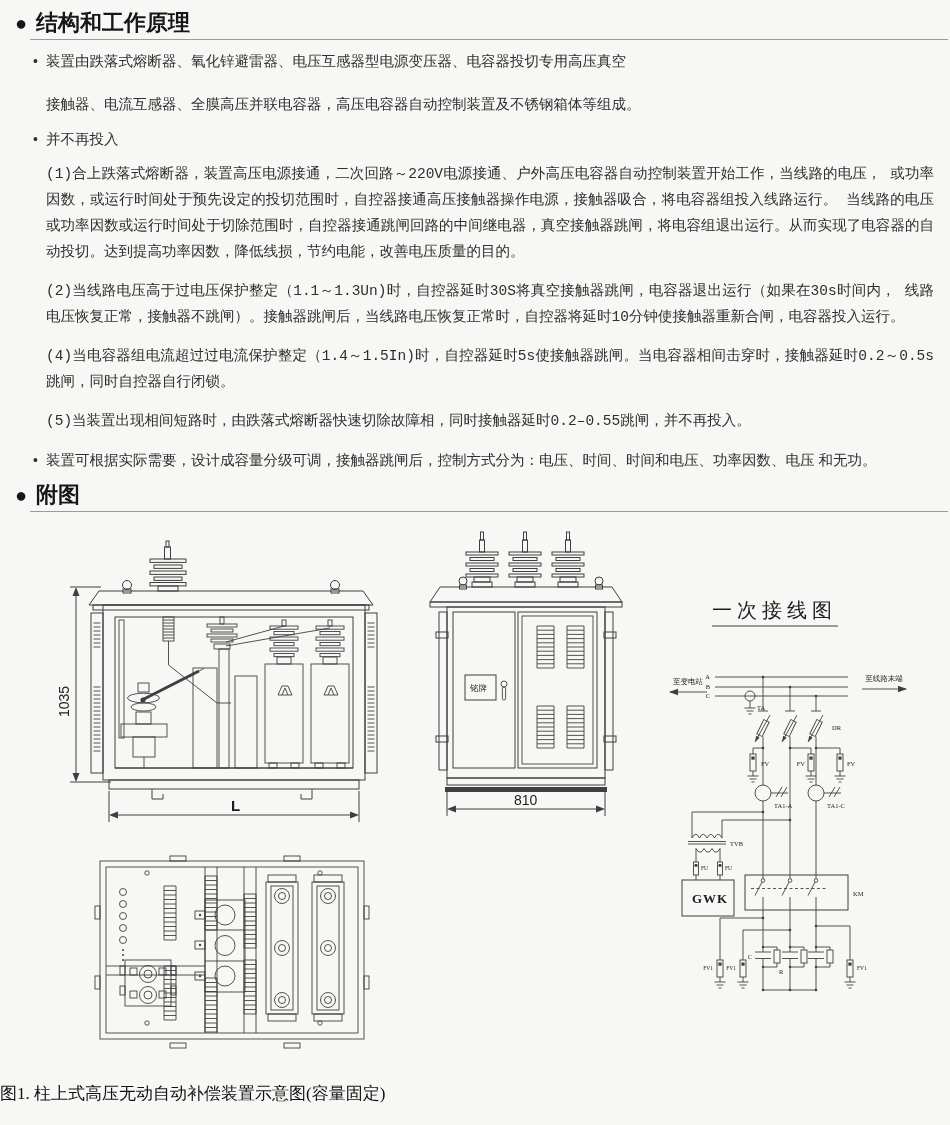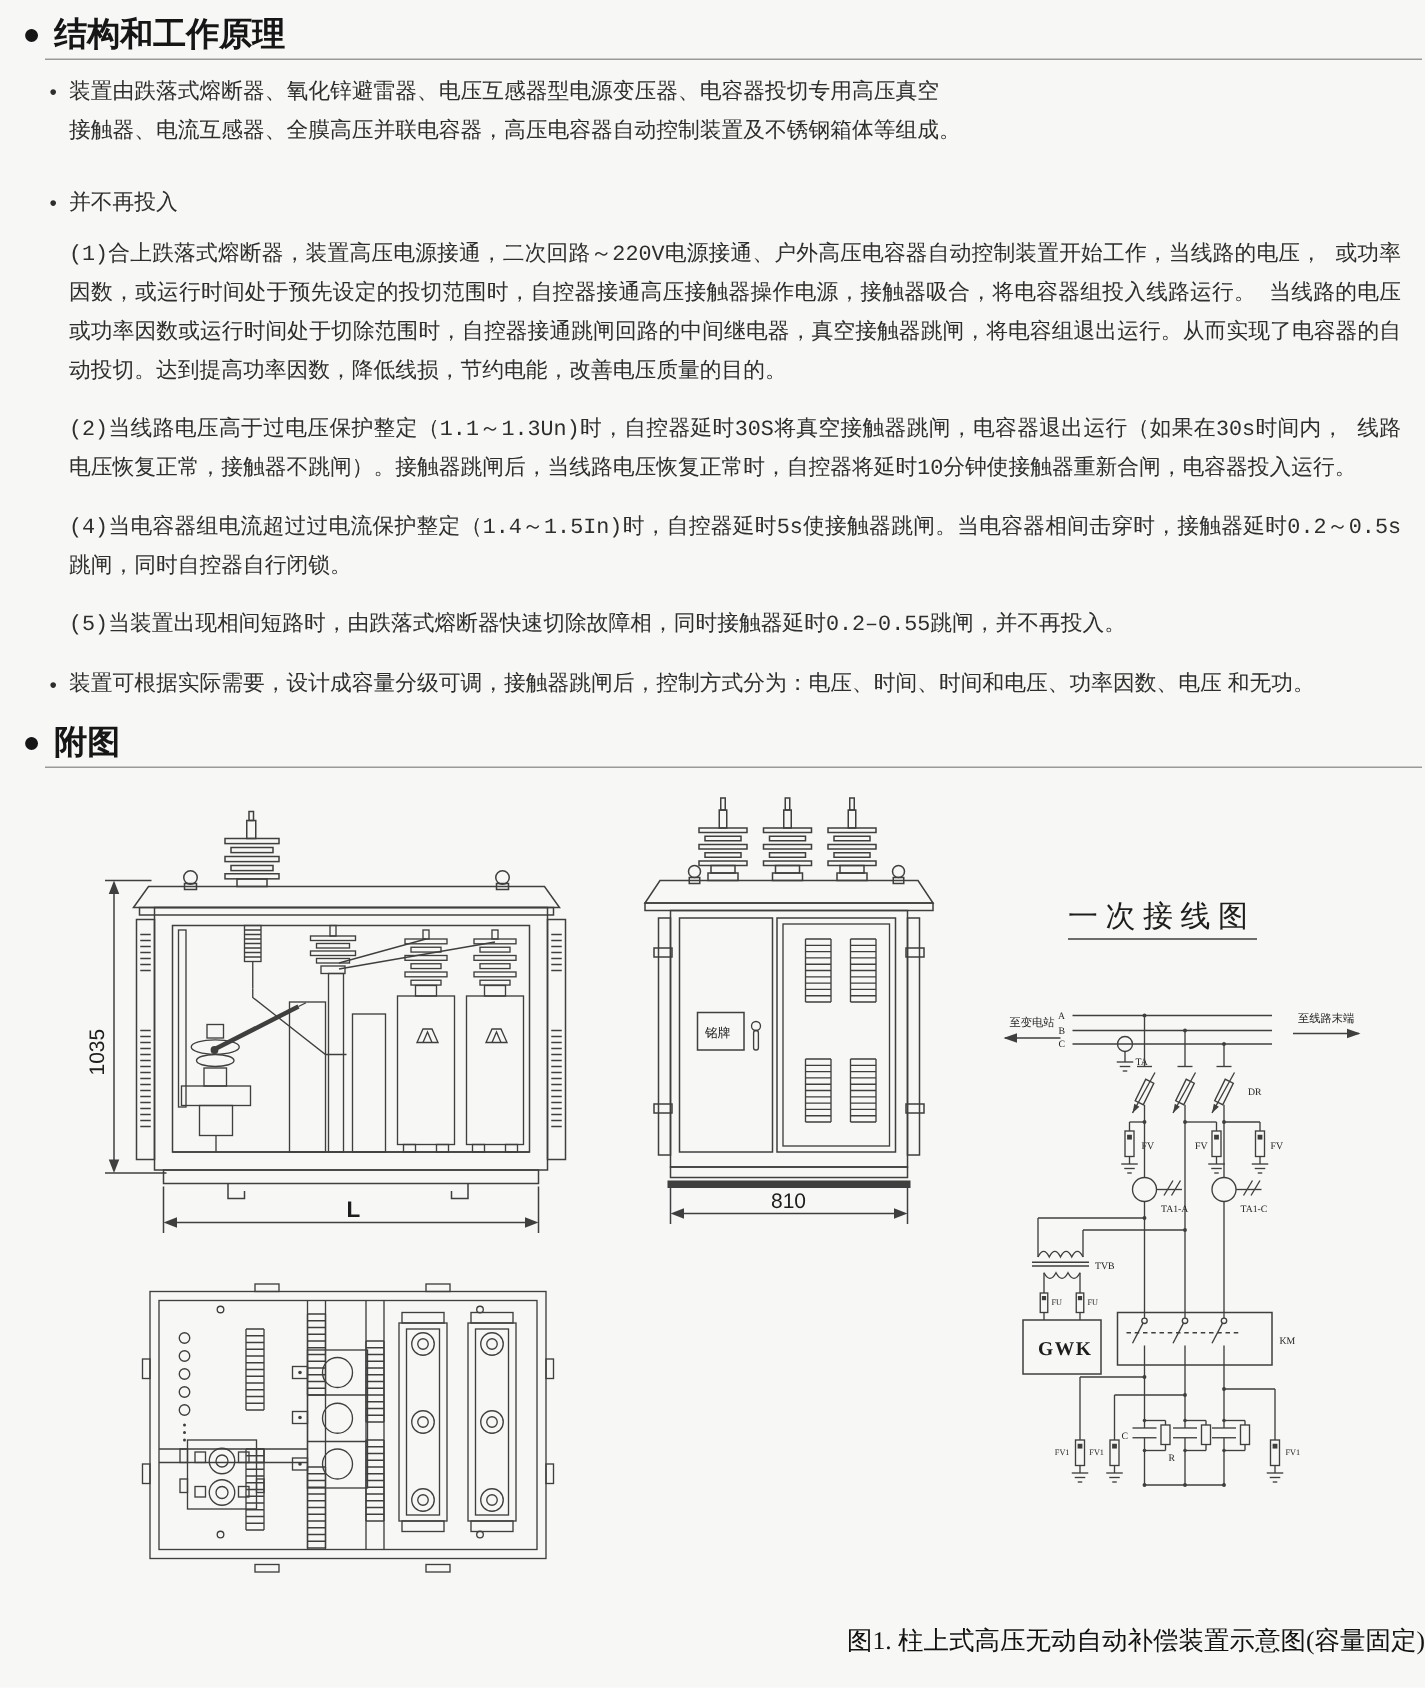--- a/index.html
+++ b/index.html
@@ -6,25 +6,25 @@
   .page{position:relative;width:950px;height:1125px;background:#f7f7f5;overflow:hidden;
         font-family:"Liberation Sans",sans-serif;color:#2e2e2e;}
   .sec-head{position:absolute;left:15px;display:flex;align-items:center;gap:9px;
             font-weight:bold;font-size:22px;color:#161616;}
   .sec-head .dot{font-size:20px;line-height:1;}
   .rule{position:absolute;left:30px;right:2px;height:1px;background:#9a9a9a;}
   .textblock{position:absolute;left:33px;right:16px;top:48px;font-size:14.5px;line-height:26px;text-align:justify;}
   .brow{display:flex;}
   .bmark{width:13px;flex:0 0 13px;font-size:14px;}
   .btext{flex:1;}
-  .intro-l1{margin-bottom:0;}
-  .intro-l2{margin-bottom:22px;}
+  .intro-l1{margin-bottom:17px;}
+  .intro-l2{margin-bottom:9px;}
   .pwrap{padding-left:13px;font-family:Liberation Mono, monospace;}
   .pwrap p{margin:9px 0 13px 0;}
-  .caption{position:absolute;left:0;width:950px;top:1082px;text-align:right;
+  .caption{position:absolute;left:0;width:950px;top:1082px;text-align:left;
            font-family:"Liberation Serif",serif;font-size:17px;color:#111;}
   .fig{position:absolute;}
   svg .ln{stroke:#3f3f3f;stroke-width:1;fill:none;}
   svg .ln2{stroke:#3f3f3f;stroke-width:0.9;fill:none;}
   svg .thick{stroke:#3f3f3f;stroke-width:3;fill:none;}
   svg .fil{fill:#3f3f3f;stroke:none;}
   svg text{stroke:none;fill:#1d1d1d;}
   .dimnum{font-family:"Liberation Sans",sans-serif;font-size:14px;}
   .dimL{font-family:"Liberation Sans",sans-serif;font-size:15px;font-weight:bold;}
   .wtitle{font-family:"Liberation Serif",serif;font-size:20px;letter-spacing:5px;}

